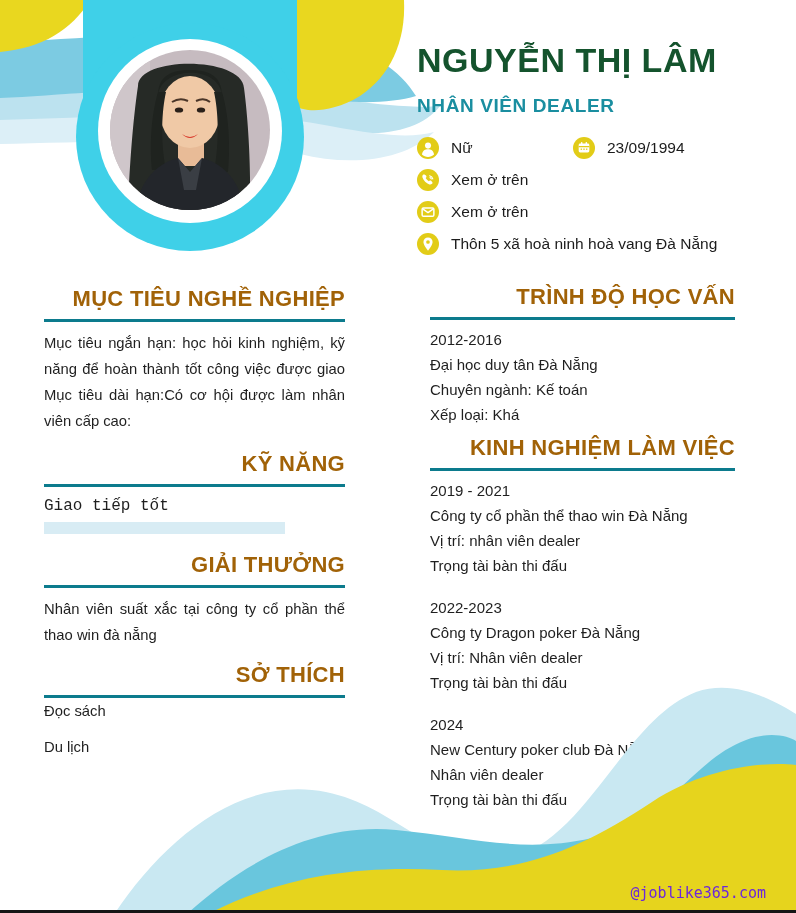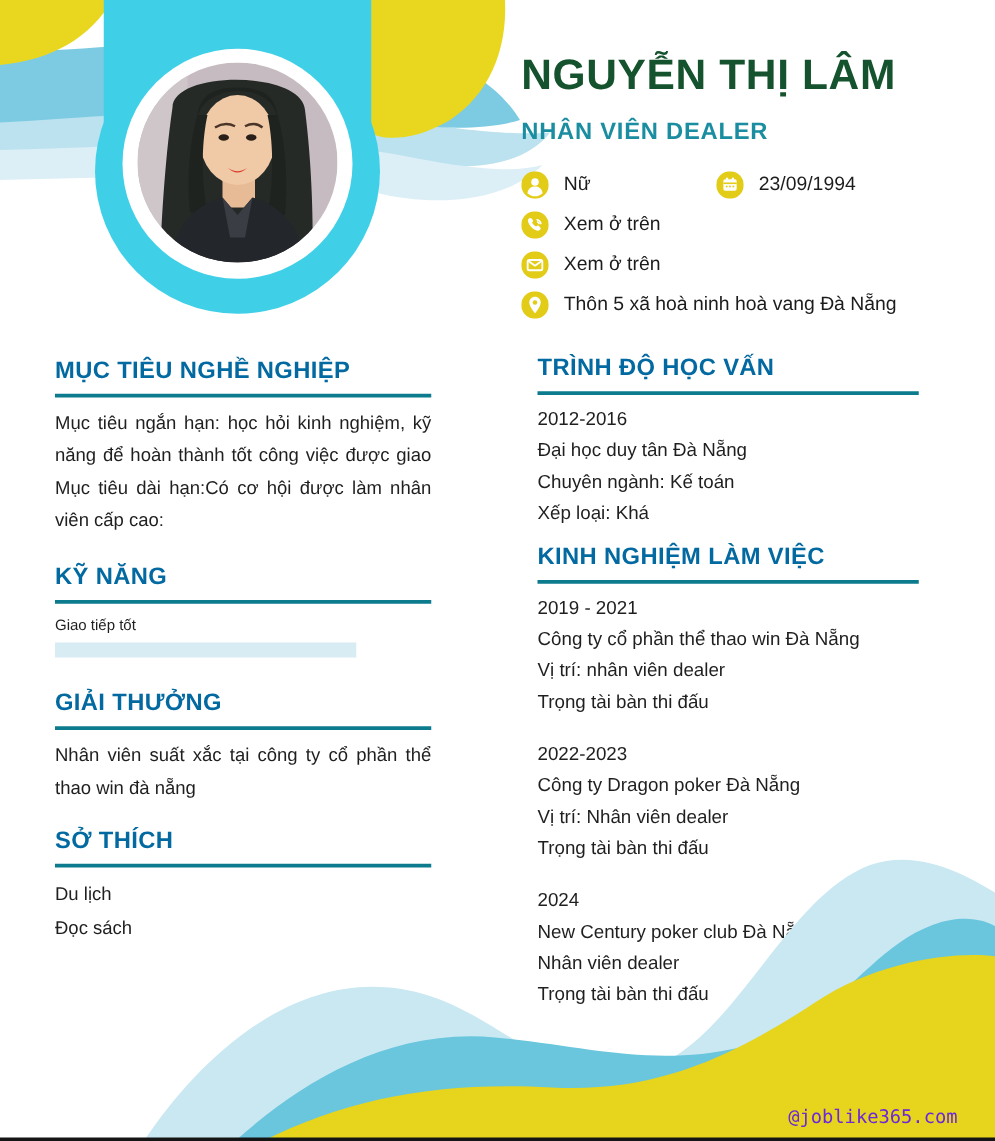--- a/index.html
+++ b/index.html
@@ -18,25 +18,25 @@
   .c-icon{width:22px;height:22px;flex:0 0 22px;margin-right:12px;}
   .c-text{font-size:15.5px;color:#1c1c1c;}
   .c-pair{display:flex;}
   .c-cell{display:flex;align-items:center;}
   .c-cell.first{width:156px;}
 
   
   .section{position:absolute;}
   .sec-left{left:44px;width:301px;}
   .sec-right{left:430px;width:305px;}
-  .sec-head{font-size:19px;font-weight:700;letter-spacing:.3px;color:#0369a1;}
+  .sec-head{font-size:22px;font-weight:700;letter-spacing:.3px;color:#a16207;text-align:right;}
   .sec-rule{height:3px;background:#0C7B8D;margin-top:7px;}
   .sec-body{font-size:14.8px;line-height:26px;margin-top:8px;text-align:justify;}
 
-  .skill-label{font-size:12px;margin-top:10px;}
+  .skill-label{font-size:16px;margin-top:10px;font-family:Liberation Mono, monospace;}
   .skill-track{margin-top:7px;height:12px;width:100%;}
   .skill-bar{height:12px;background:#D8ECF4;}
 
   .entry{margin-top:7px;}
   .entry div{font-size:15px;line-height:25px;}
   .e-bold{font-weight:400;}
   .entry + .entry{margin-top:17px;}
   .hob{font-size:14.8px;line-height:27px;margin-top:9px;}
 
   
@@ -180,22 +180,22 @@
 
   <div class="section sec-left" style="top:552px">
     <div class="sec-head">GIẢI THƯỞNG</div>
     <div class="sec-rule"></div>
     <div class="sec-body">Nhân viên suất xắc tại công ty cổ phần thể thao win đà nẵng</div>
   </div>
 
   <div class="section sec-left" style="top:662px">
     <div class="sec-head">SỞ THÍCH</div>
     <div class="sec-rule"></div>
+    <div class="hob" style="margin-top:0">Đọc sách</div>
     <div class="hob">Du lịch</div>
-    <div class="hob" style="margin-top:0">Đọc sách</div>
   </div>
 
   <div class="section sec-right" style="top:284px">
     <div class="sec-head">TRÌNH ĐỘ HỌC VẤN</div>
     <div class="sec-rule"></div>
     <div class="entry">
       <div class="e-bold">2012-2016</div>
       <div class="e-bold">Đại học duy tân Đà Nẵng</div>
       <div>Chuyên ngành: Kế toán</div>
       <div>Xếp loại: Khá</div>

